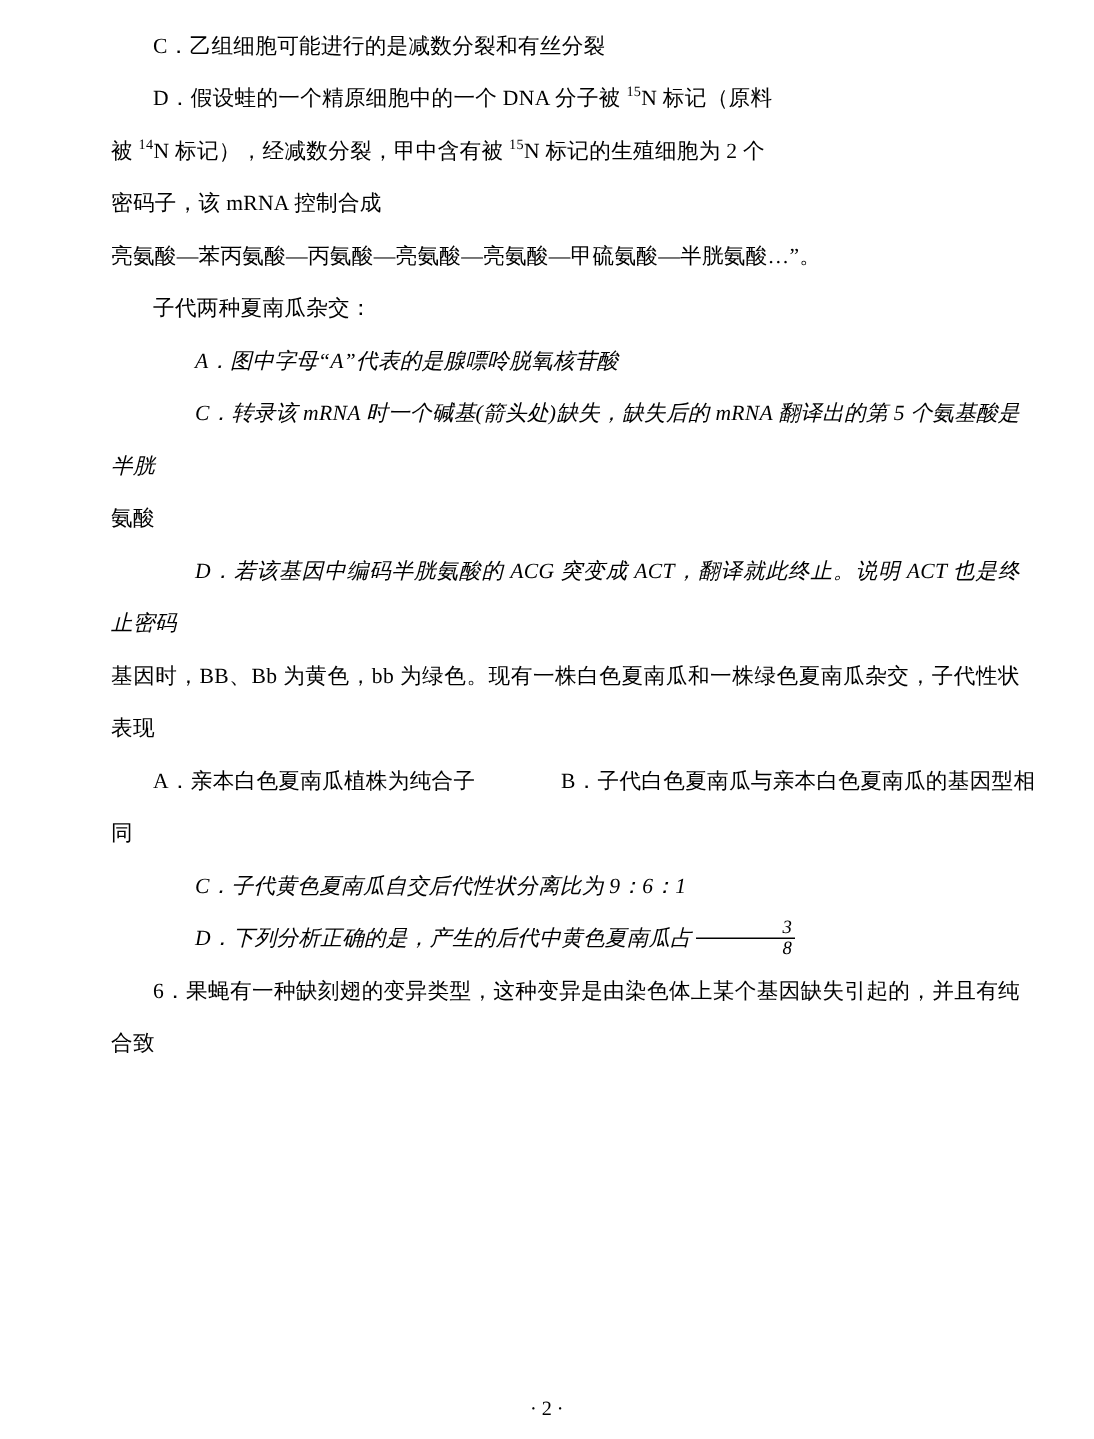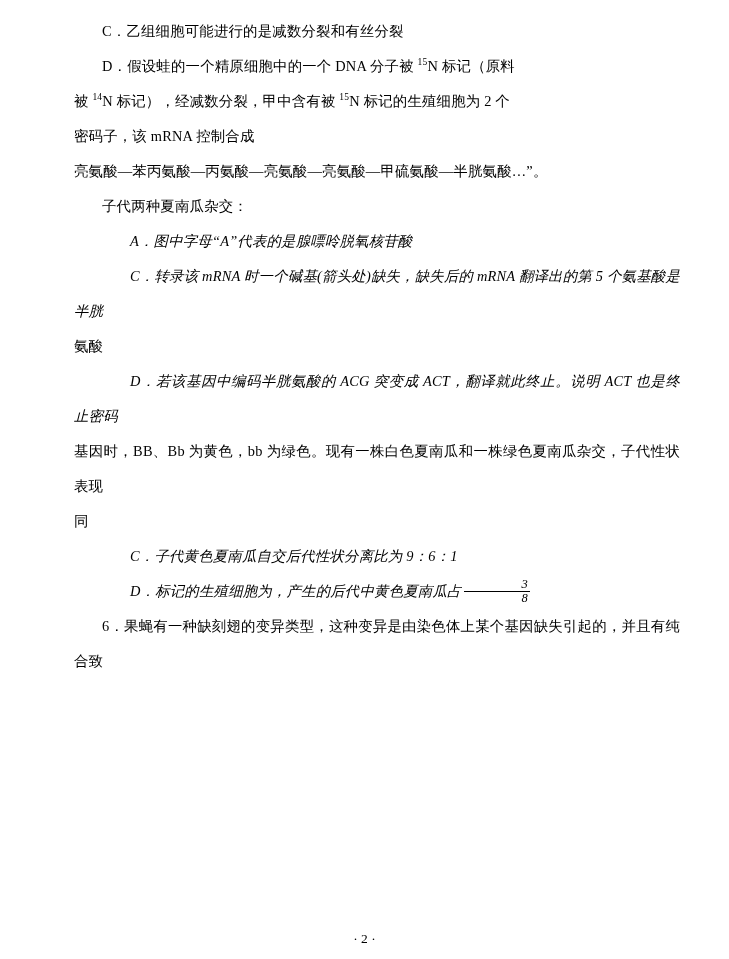--- a/index.html
+++ b/index.html
@@ -141,26 +141,30 @@
     <p class="ind2"><span>C．转录该 mRNA 时一个碱基(箭头处)缺失，缺失后的 mRNA 翻译出的第 5 个氨基酸是半胱</span></p>
 
     <p class="noind"><span>氨酸</span></p>
 
     <p class="ind2"><span>D．若该基因中编码半胱氨酸的 ACG 突变成 ACT，翻译就此终止。说明 ACT 也是终止密码</span></p>
 
 
     <p class="noind"><span>基因时，BB、Bb 为黄色，bb 为绿色。现有一株白色夏南瓜和一株绿色夏南瓜杂交，子代性状表现</span></p>
 
 
+    <p class="noind two-col">
+      <span class="c1">A．亲本白色夏南瓜植株为纯合子</span>
+      <span class="c2">B．子代白色夏南瓜与亲本白色夏南瓜的基因型相</span>
+    </p>
 
     <p class="noind"><span>同</span></p>
 
     <p class="ind2"><span>C．子代黄色夏南瓜自交后代性状分离比为 9：6：1</span></p>
 
-    <p class="ind2"><span>D．标记的生殖细胞为，产生的后代中黄色夏南瓜占</span><span class="frac"><span class="num">3</span><span class="den">8</span></span></p>
+    <p class="ind2"><span>D．下列分析正确的是，产生的后代中黄色夏南瓜占</span><span class="frac"><span class="num">3</span><span class="den">8</span></span></p>
 
     <p class="ind1"><span>6．果蝇有一种缺刻翅的变异类型，这种变异是由染色体上某个基因缺失引起的，并且有纯合致</span></p>
 
   </div>
 
   <div class="page-number">· 2 ·</div>
 
 </div>
 
 </body></html>

